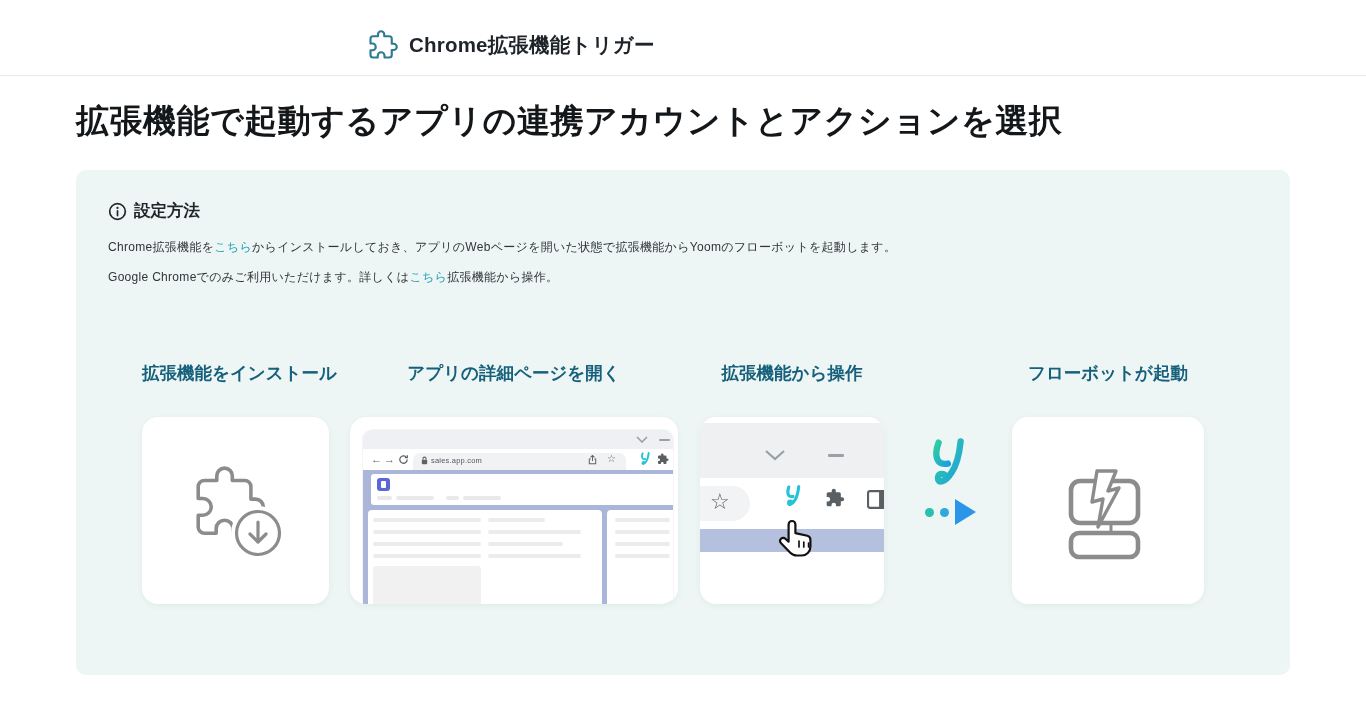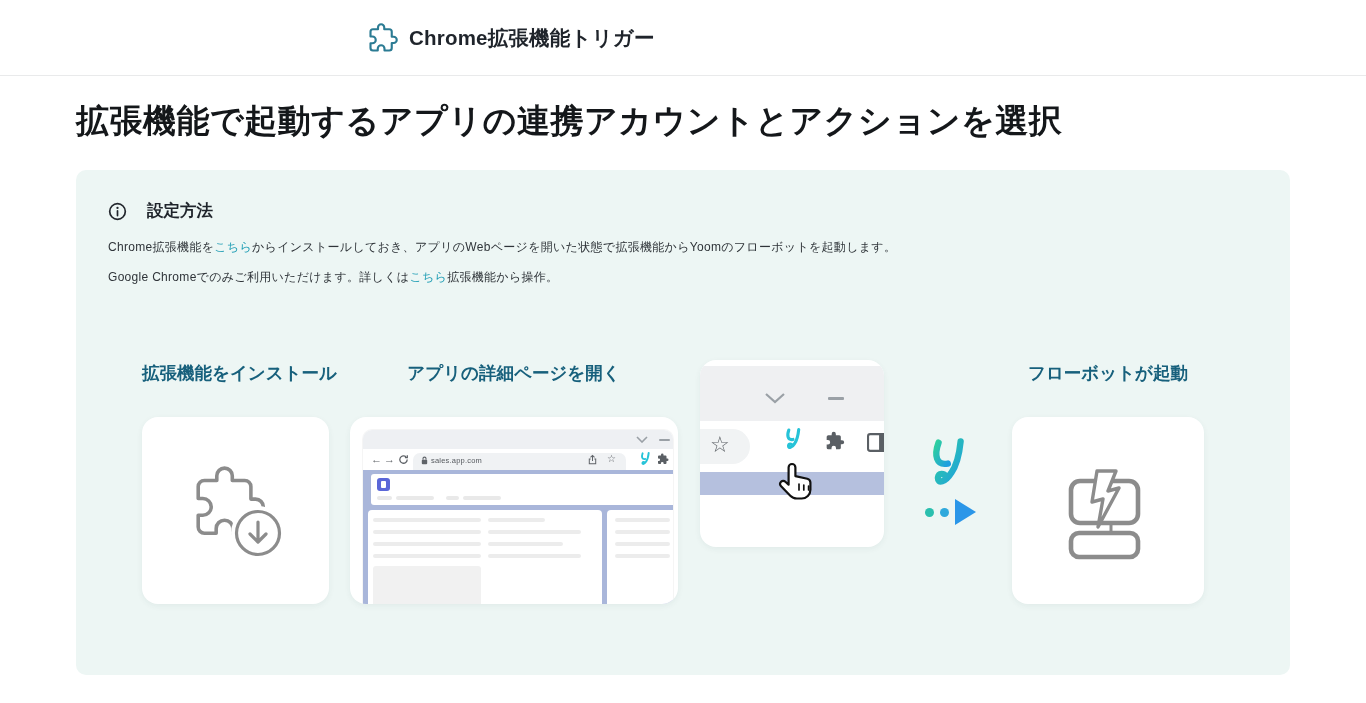--- a/index.html
+++ b/index.html
@@ -4,29 +4,29 @@
 <style>
   * { margin:0; padding:0; box-sizing:border-box; }
   html,body { background:#fff; }
   .screen {
     position:relative; width:1366px; height:703px; overflow:hidden;
     background:#fff; font-family:"Liberation Sans", sans-serif; color:#14171a;
   }
   
   .topbar { position:absolute; left:0; top:0; width:1366px; height:76px;
             background:#fff; border-bottom:1px solid #e9eaeb; }
-  .brand { position:absolute; left:368px; top:0; height:76px; display:flex; align-items:center; gap:11px; }
+  .brand { position:absolute; left:368px; top:7px; height:76px; display:flex; align-items:center; gap:11px; }
   .brand-title { font-size:20.5px; font-weight:700; color:#1f242b; letter-spacing:.2px; }
   
   .page-title { position:absolute; left:76px; top:99px; font-size:33px; font-weight:800;
                 color:#14171a; letter-spacing:.5px; white-space:nowrap; }
   
   .info-box { position:absolute; left:76px; top:170px; width:1214px; height:505px;
               background:#edf6f4; border-radius:10px; }
-  .method-head { position:absolute; left:32px; top:30px; display:flex; align-items:center; gap:20px; }
+  .method-head { position:absolute; left:32px; top:30px; display:flex; align-items:center; gap:7px; }
   .method-head span { font-size:16.5px; font-weight:700; color:#1f242b; }
   .desc { position:absolute; left:32px; top:62px; width:1150px; font-size:12px;
           line-height:30px; color:#2f3439; letter-spacing:.3px; }
   .desc a { color:#1e9db4; text-decoration:none; cursor:pointer; }
   
   .step { position:absolute; top:190px; }
   .step-label { display:block; text-align:center; font-size:17.5px; font-weight:700;
                 color:#17607c; white-space:nowrap; margin-bottom:31px; line-height:26px; }
   .card { position:relative; background:#fff; border-radius:16px; height:187px;
           overflow:hidden; box-shadow:0 2px 6px rgba(40,60,70,.06); }
@@ -183,20 +183,21 @@
               <div class="ln" style="left:8px;top:20px;width:55px"></div>
               <div class="ln" style="left:8px;top:32px;width:55px"></div>
               <div class="ln" style="left:8px;top:44px;width:55px"></div>
             </div>
           </div>
         </div>
       </div>
     </div>
 
     <div class="step step3">
+      <span class="step-label">拡張機能から操作</span>
       <div class="card">
         <div class="z-top">
           <svg class="z-chevron" width="22" height="12" viewBox="0 0 22 12">
             <polyline points="2,2 11,10 20,2" fill="none" stroke="#9aa0a6" stroke-width="2.2"></polyline>
           </svg>
           <div class="z-dash"></div>
         </div>
         <div class="z-toolbar">
           <div class="z-pill">
             <span class="zstar">☆</span>

